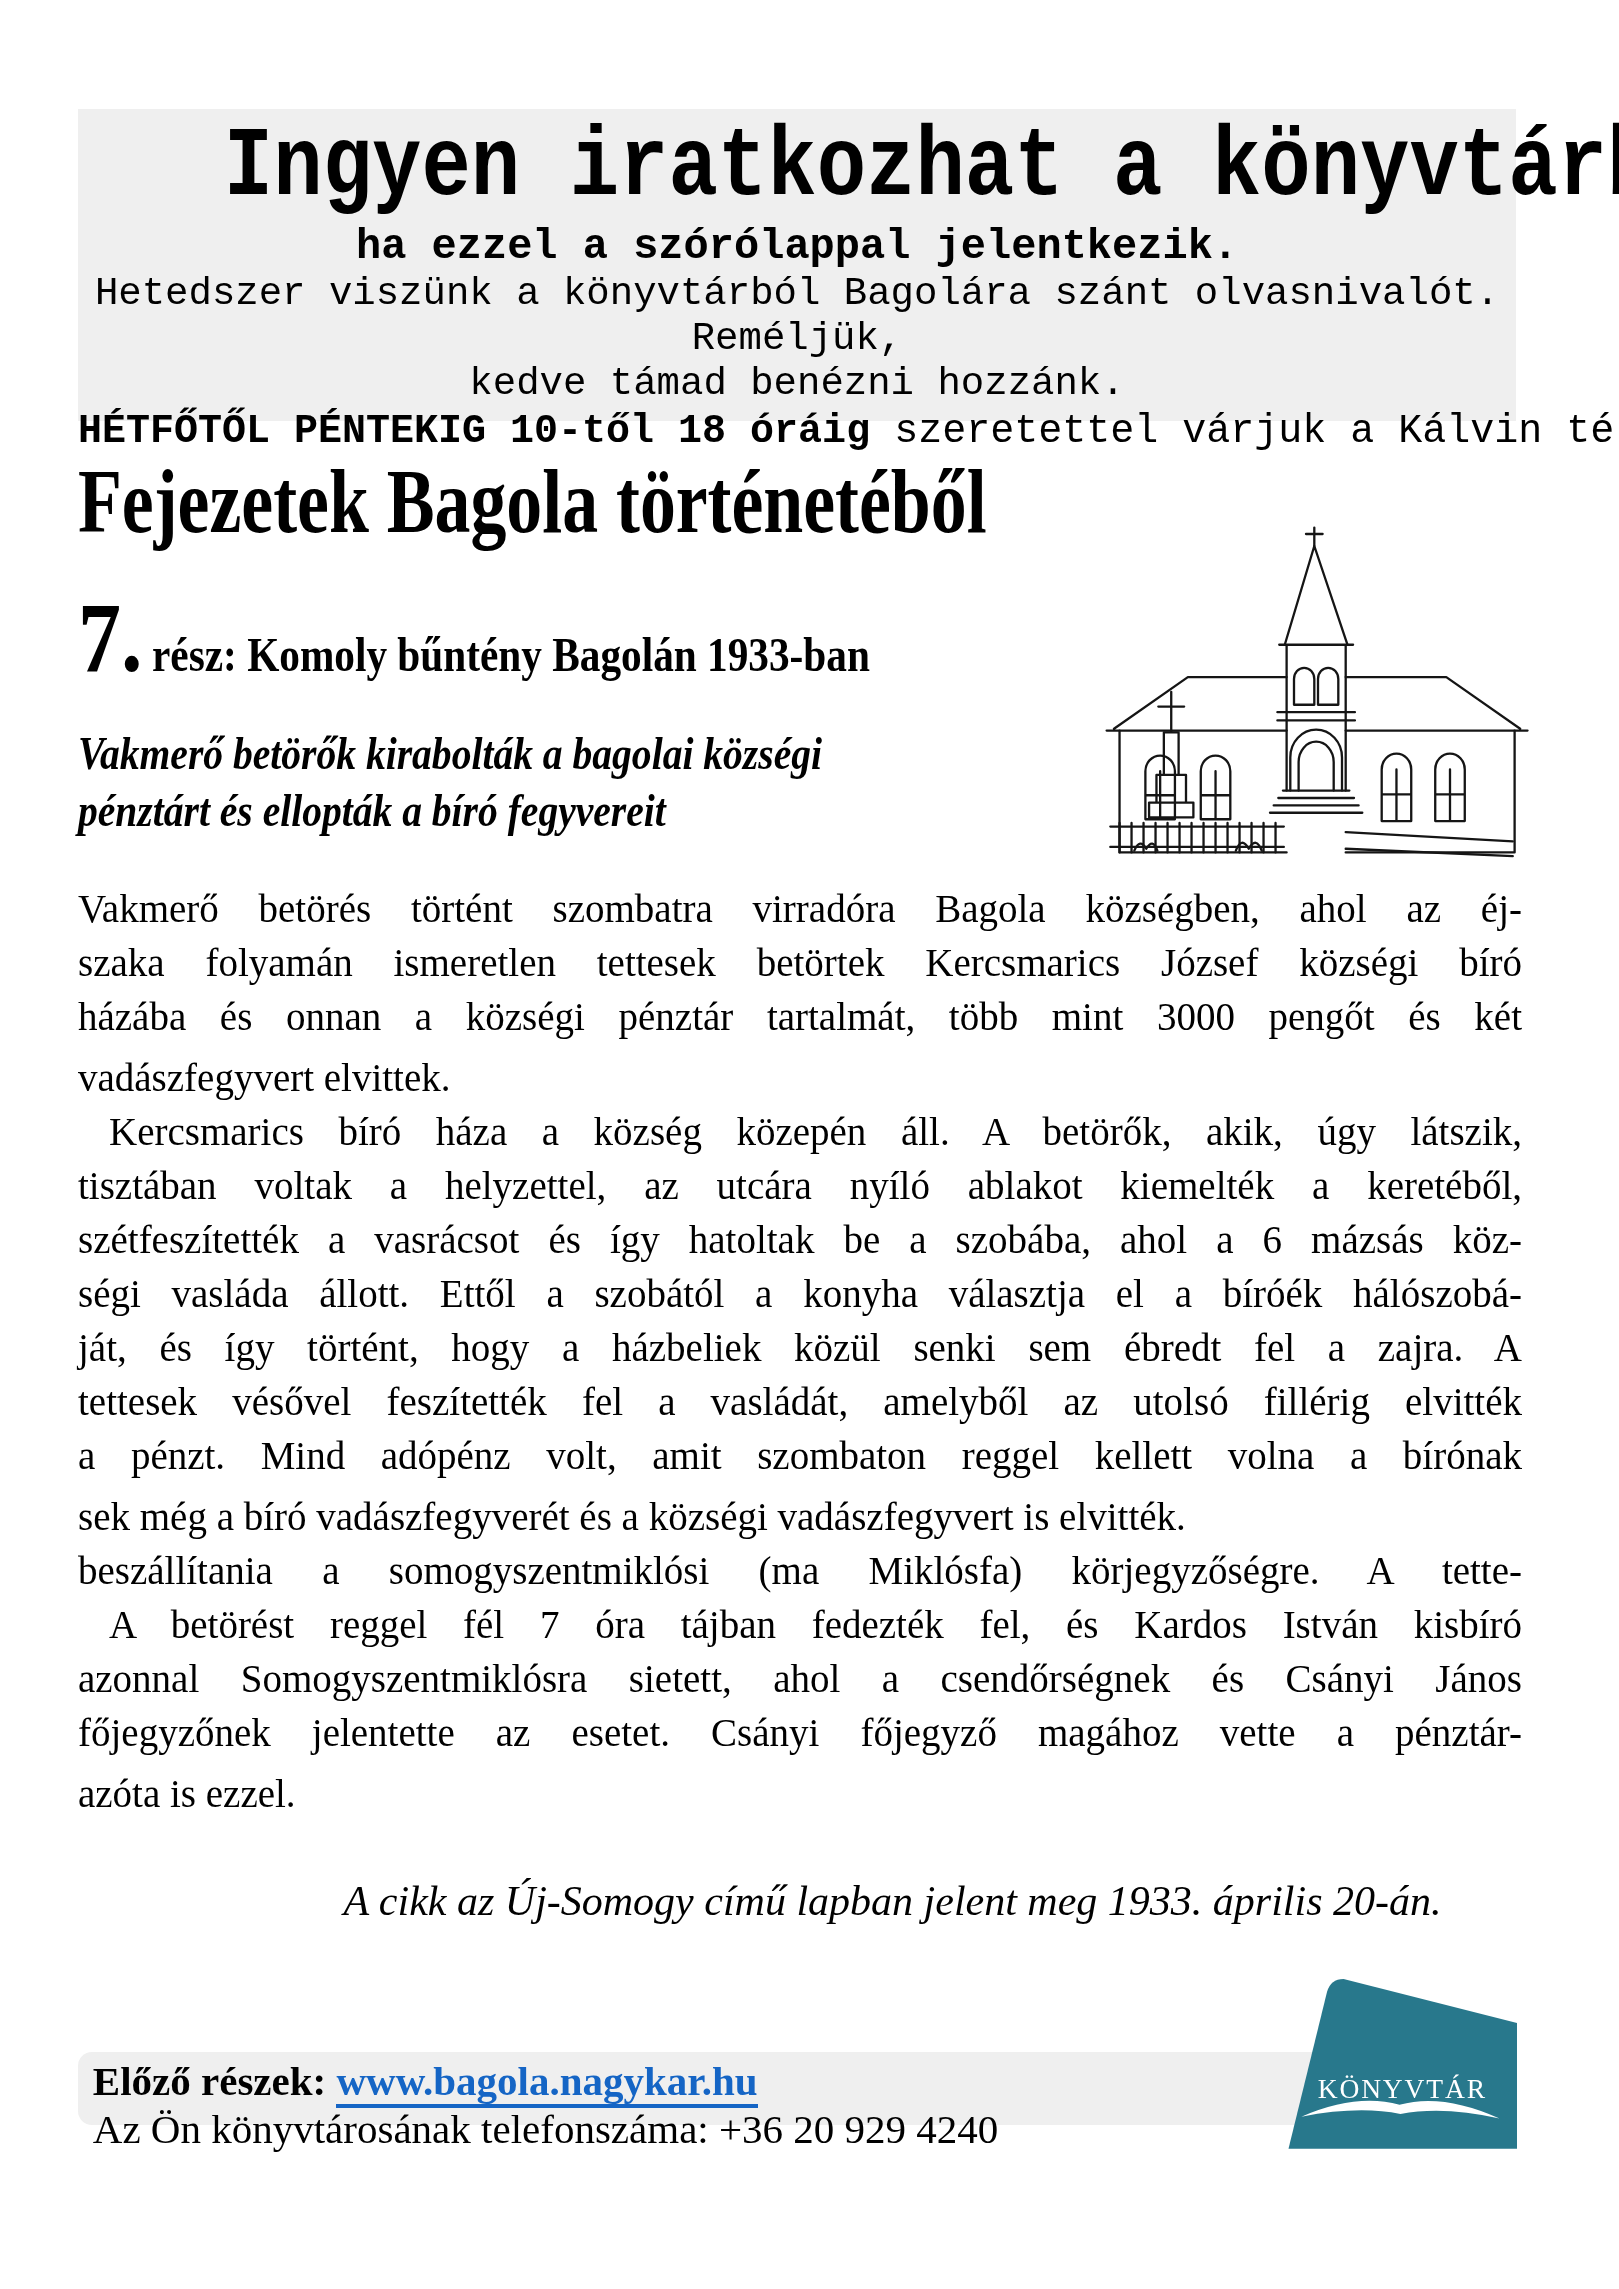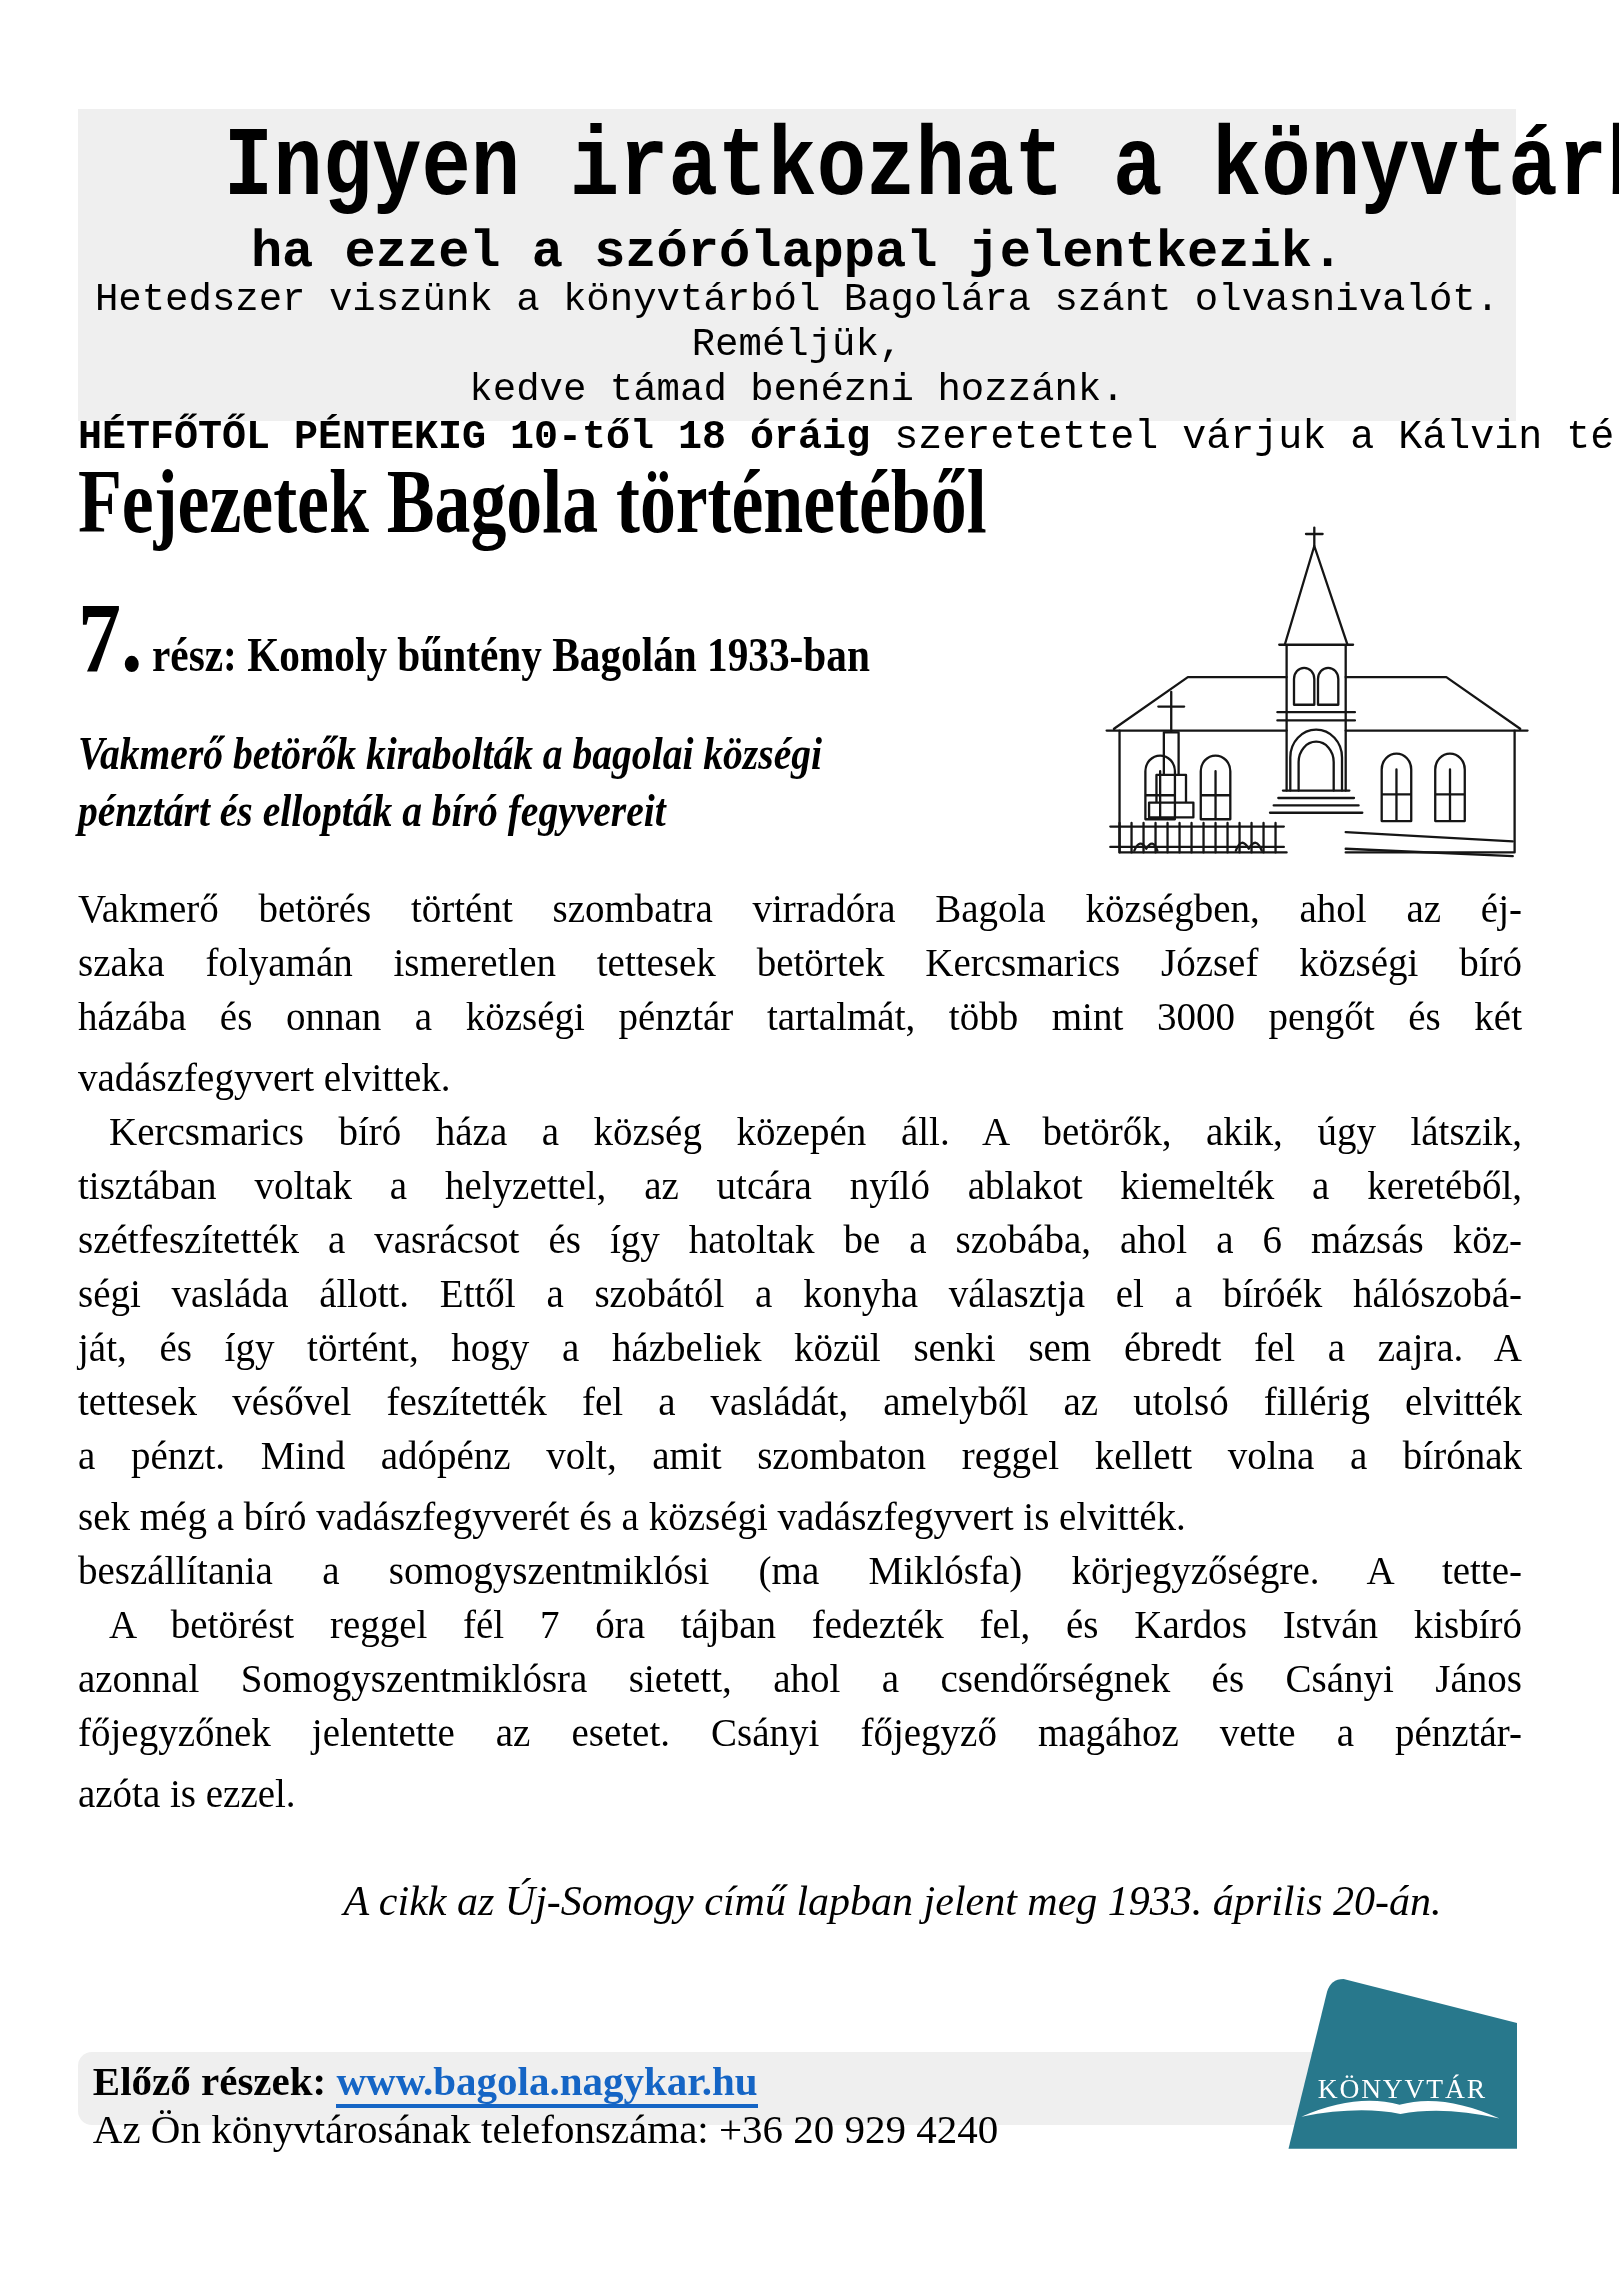--- a/index.html
+++ b/index.html
@@ -2,21 +2,21 @@
 <html style="font-size:14.8px"><head>
 <meta charset="utf-8">
 <style>
   html,body{margin:0;padding:0;background:#fff;}
   .page{position:relative;width:1620px;height:2290px;background:#ffffff;
         font-family:"Liberation Serif","DejaVu Serif",serif;color:#000;overflow:hidden;}
   .graybox{position:absolute;left:78px;width:1438px;background:#efefef;}
   .header-box{top:109px;height:312px;text-align:center;font-family:Liberation Mono, monospace;}
   .hdr-title{margin-top:3.7px;font-weight:bold;font-size:98px;line-height:109px;white-space:nowrap;}
   .cond{display:inline-block;transform:scaleX(.84);}
-  .hdr-sub{font-weight:bold;font-size:52px;line-height:50px;margin-top:6px;}
+  .hdr-sub{font-weight:bold;font-size:42px;line-height:50px;}
   .hdr-line{font-size:39px;line-height:45px;}
   .hdr-hours{font-size:40px;line-height:50px;white-space:nowrap;}
   .bold{font-weight:bold;}
   .section-title{position:absolute;left:78px;top:450px;margin:0;font-weight:bold;
                  font-size:92px;line-height:103px;white-space:nowrap;}
   .section-title .cond{transform:scaleX(.78);transform-origin:0 50%;}
   .part-heading{position:absolute;left:78px;top:580px;white-space:nowrap;
                 transform:scaleX(.86);transform-origin:0 50%;}
   .part-number{font-weight:bold;font-size:100px;}
   .part-title{font-weight:bold;font-size:48px;margin-left:7.4px;}

